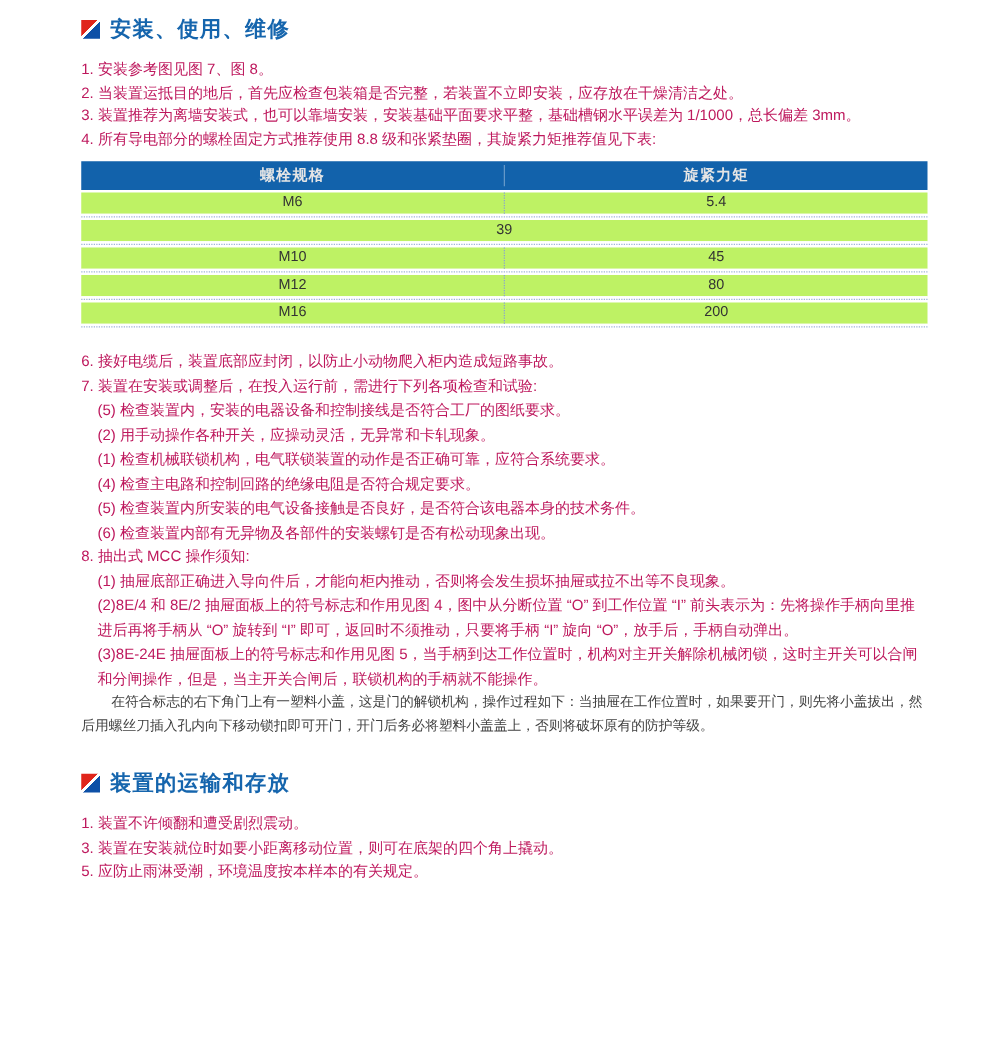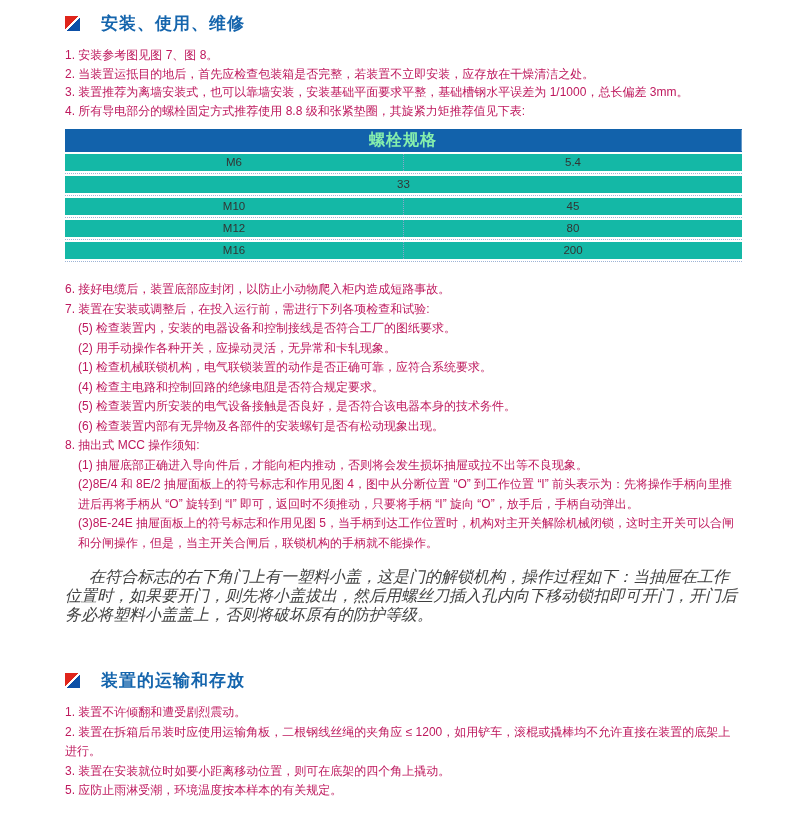--- a/index.html
+++ b/index.html
@@ -5,45 +5,45 @@
   * { box-sizing: border-box; }
   html, body { margin: 0; padding: 0; background: #ffffff; }
   body {
     width: 800px; height: 838px; overflow: hidden;
     font-family: "Liberation Sans", "DejaVu Sans", sans-serif;
     color: #3f3f3f;
   }
   .page { width: 800px; height: 838px; padding: 12px 58px 0 65px; }
 
   
-  .sec-head { display: flex; align-items: center; gap: 21px; margin: 0 0 11px 0; }
+  .sec-head { display: flex; align-items: center; gap: 8px; margin: 0 0 11px 0; }
   .sec-icon {
     width: 15px; height: 15px; flex: 0 0 15px;
     background: linear-gradient(135deg, #e0251b 0%, #e0251b 44%, #ffffff 44%, #ffffff 54%, #0d50a7 54%, #0d50a7 100%);
   }
   .sec-title { font-size: 17px; font-weight: bold; color: #1565ad; letter-spacing: 1px; }
 
   
   .li { font-size: 12px; line-height: 18.5px; color: #be185d; }
   .lst2 .li { line-height: 19.5px; }
   .sub { padding-left: 13px; }
-  .para { margin-top: 14px; text-indent: 24px; font-size: 16px; line-height: 19px; font-style: italic; }
+  .para { margin-top: 0; text-indent: 24px; font-size: 11px; line-height: 19px; }
 
   
   .tbl { margin: 9px 0 16px 0; width: 677px; }
   .thead { display: flex; background: #1262ab; height: 23px; align-items: center; }
-  .th { flex: 1; text-align: center; color: #86efac; font-size: 16px; font-weight: bold; letter-spacing: 1px; }
+  .th { flex: 1; text-align: center; color: #e5e5e5; font-size: 12px; font-weight: bold; letter-spacing: 1px; }
   .th.first { border-right: 1px solid rgba(255,255,255,0.35); }
   .hgap { height: 2px; background: #ffffff; }
-  .trow { display: flex; background: #14b8a6; height: 17px; }
+  .trow { display: flex; background: #bef264; height: 17px; }
   .td { flex: 1; text-align: center; font-size: 11.5px; color: #333333; line-height: 17px; }
   .td.first { border-right: 1px dotted #8aa5cd; }
   .sep { height: 5px; display: flex; align-items: center; background: #ffffff; }
   .sep i { display: block; width: 100%; border-top: 1px dotted #9db4d6; }      
-  .sec2 { margin-top: 45px; }
+  .sec2 { margin-top: 24px; }
 </style>
 </head>
 <body>
 
 <div class="page">
 
   <div class="sec-head">
     <span class="sec-icon"></span>
     <span class="sec-title">安装、使用、维修</span>
   </div>
@@ -51,33 +51,34 @@
   <div class="lst1">
     <div class="li">1. 安装参考图见图 7、图 8。</div>
     <div class="li">2. 当装置运抵目的地后，首先应检查包装箱是否完整，若装置不立即安装，应存放在干燥清洁之处。</div>
     <div class="li">3. 装置推荐为离墙安装式，也可以靠墙安装，安装基础平面要求平整，基础槽钢水平误差为 1/1000，总长偏差 3mm。</div>
     <div class="li">4. 所有导电部分的螺栓固定方式推荐使用 8.8 级和张紧垫圈，其旋紧力矩推荐值见下表:</div>
   </div>
 
   <div class="tbl">
     <div class="thead">
       <div class="th first">螺栓规格</div>
+      <div class="th">旋紧力矩</div>
     </div>
     <div class="hgap"></div>
 
     <div class="trow">
       <div class="td first">M6</div>
       <div class="td">5.4</div>
     </div>
     <div class="sep">
         <i></i>
       </div>
 
     <div class="trow">
-      <div class="td">33</div>
+      <div class="td">39</div>
     </div>
     <div class="sep">
         <i></i>
       </div>
 
     <div class="trow">
       <div class="td first">M10</div>
       <div class="td">45</div>
     </div>
     <div class="sep">
@@ -120,18 +121,17 @@
 
     <div class="para">在符合标志的右下角门上有一塑料小盖，这是门的解锁机构，操作过程如下：当抽屉在工作位置时，如果要开门，则先将小盖拔出，然后用螺丝刀插入孔内向下移动锁扣即可开门，开门后务必将塑料小盖盖上，否则将破坏原有的防护等级。</div>
   </div>
 
   <div class="sec-head sec2">
     <span class="sec-icon"></span>
     <span class="sec-title">装置的运输和存放</span>
   </div>
   <div class="lst2">
     <div class="li">1. 装置不许倾翻和遭受剧烈震动。</div>
-    <div class="li">2. 装置在拆箱后吊装时应使用运输角板，二根钢线丝绳的夹角应 ≤ 1200，如用铲车，滚棍或撬棒均不允许直接在装置的底架上进行。</div>
     <div class="li">3. 装置在安装就位时如要小距离移动位置，则可在底架的四个角上撬动。</div>
     <div class="li">5. 应防止雨淋受潮，环境温度按本样本的有关规定。</div>
   </div>
 
 </div>
 
 </body></html>

